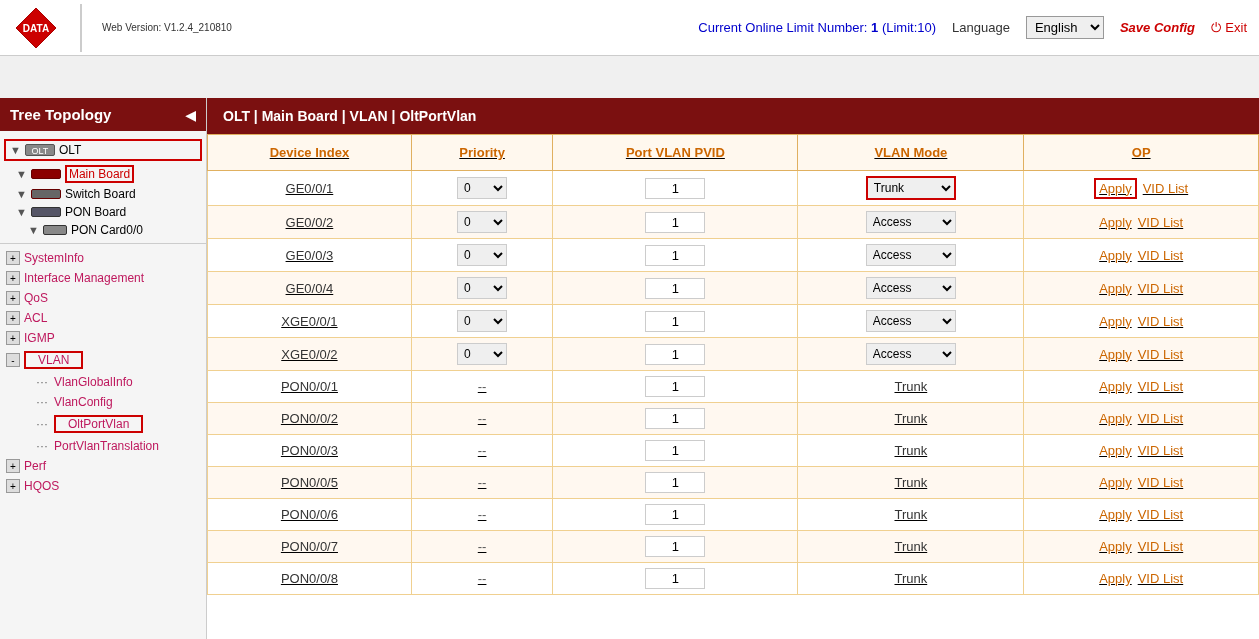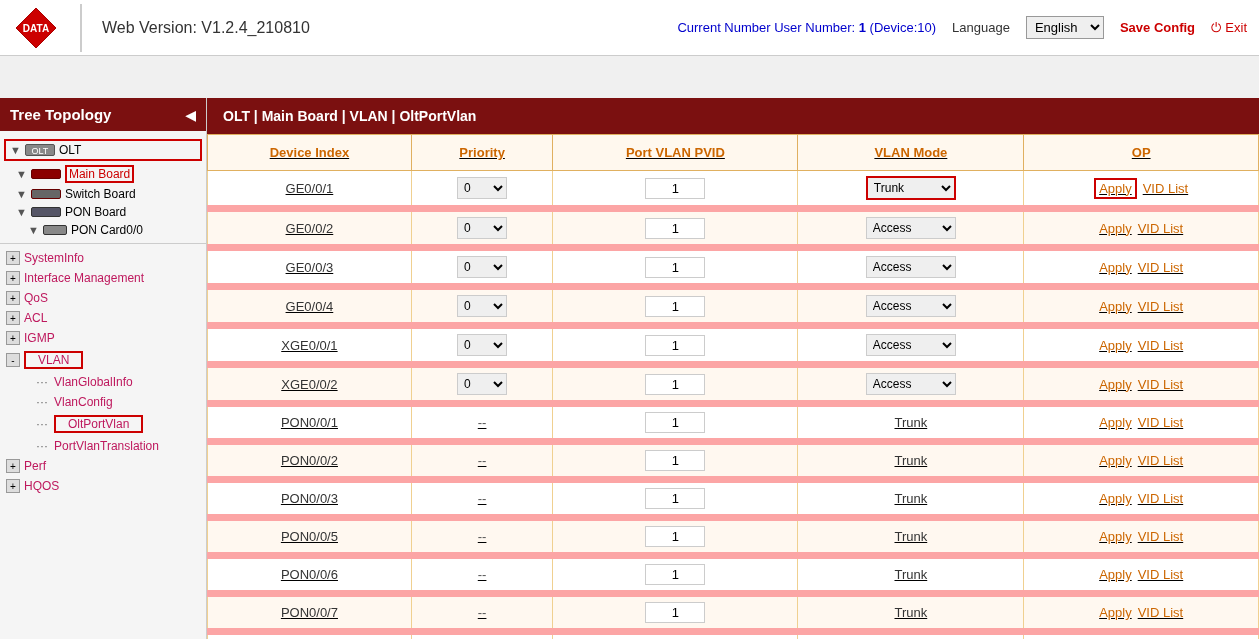--- a/index.html
+++ b/index.html
@@ -20,21 +20,21 @@
       align-items: center;
       border-right: 2px solid #ccc;
       padding-right: 20px;
       margin-right: 20px;
     }
     .logo-diamond {
       width: 48px;
       height: 48px;
     }
     .header-version {
-      font-size: 16px;
+      font-size: 10px;
       color: #333;
       flex: 1;
     }
     .header-right {
       display: flex;
       align-items: center;
       gap: 16px;
       font-size: 13px;
     }
     .header-online {
@@ -48,20 +48,21 @@
       font-size: 13px;
     }
     .save-config-btn {
       color: #cc0000;
       font-weight: bold;
       text-decoration: none;
       cursor: pointer;
       background: none;
       border: none;
       font-size: 13px;
+      font-style: italic;
     }
     .exit-btn {
       color: #cc0000;
       cursor: pointer;
       background: none;
       border: none;
       font-size: 13px;
       display: flex;
       align-items: center;
       gap: 4px;
@@ -178,21 +179,21 @@
     thead th {
       padding: 10px 8px;
       border: 1px solid #e0b060;
       color: #cc6600;
       font-weight: bold;
       text-align: center;
       font-size: 13px;
       background: #fff8ee;
     }
     tbody tr {
-      border-bottom: 7px solid #fca5a5;
+      border-bottom: 1px solid #fca5a5;
     }
     tbody tr:nth-child(odd) { background: #fff; }
     tbody tr:nth-child(even) { background: #fff8f0; }
     tbody td {
       padding: 5px 8px;
       text-align: center;
       border: 1px solid #f0d090;
       font-size: 13px;
     }
     .device-index { color: #333; }
@@ -277,23 +278,23 @@
 <div class="header">
   <div class="logo-area">
     <svg class="logo-diamond" viewBox="0 0 48 48">
       <polygon points="24,4 44,24 24,44 4,24" fill="#cc0000" stroke="#aa0000" stroke-width="1"></polygon>
       <text x="24" y="28" text-anchor="middle" font-size="10" font-weight="bold" fill="white">DATA</text>
     </svg>
   </div>
   <div class="header-version">Web Version: V1.2.4_210810</div>
   <div class="header-right">
     <span class="header-online">
-      <span>Current Number User Number:</span>
+      <span>Current Online Limit Number:</span>
       <span style="color:#0000cc;font-weight:bold">1</span>
-      <span>(Device:10)</span>
+      <span>(Limit:10)</span>
     </span>
     <span class="lang-label">Language</span>
     <select class="lang-select">
       <option>English</option>
       <option>Chinese</option>
     </select>
     <button class="save-config-btn">Save Config</button>
     <button class="exit-btn">
       <span>⏻</span>
       <span>Exit</span>

